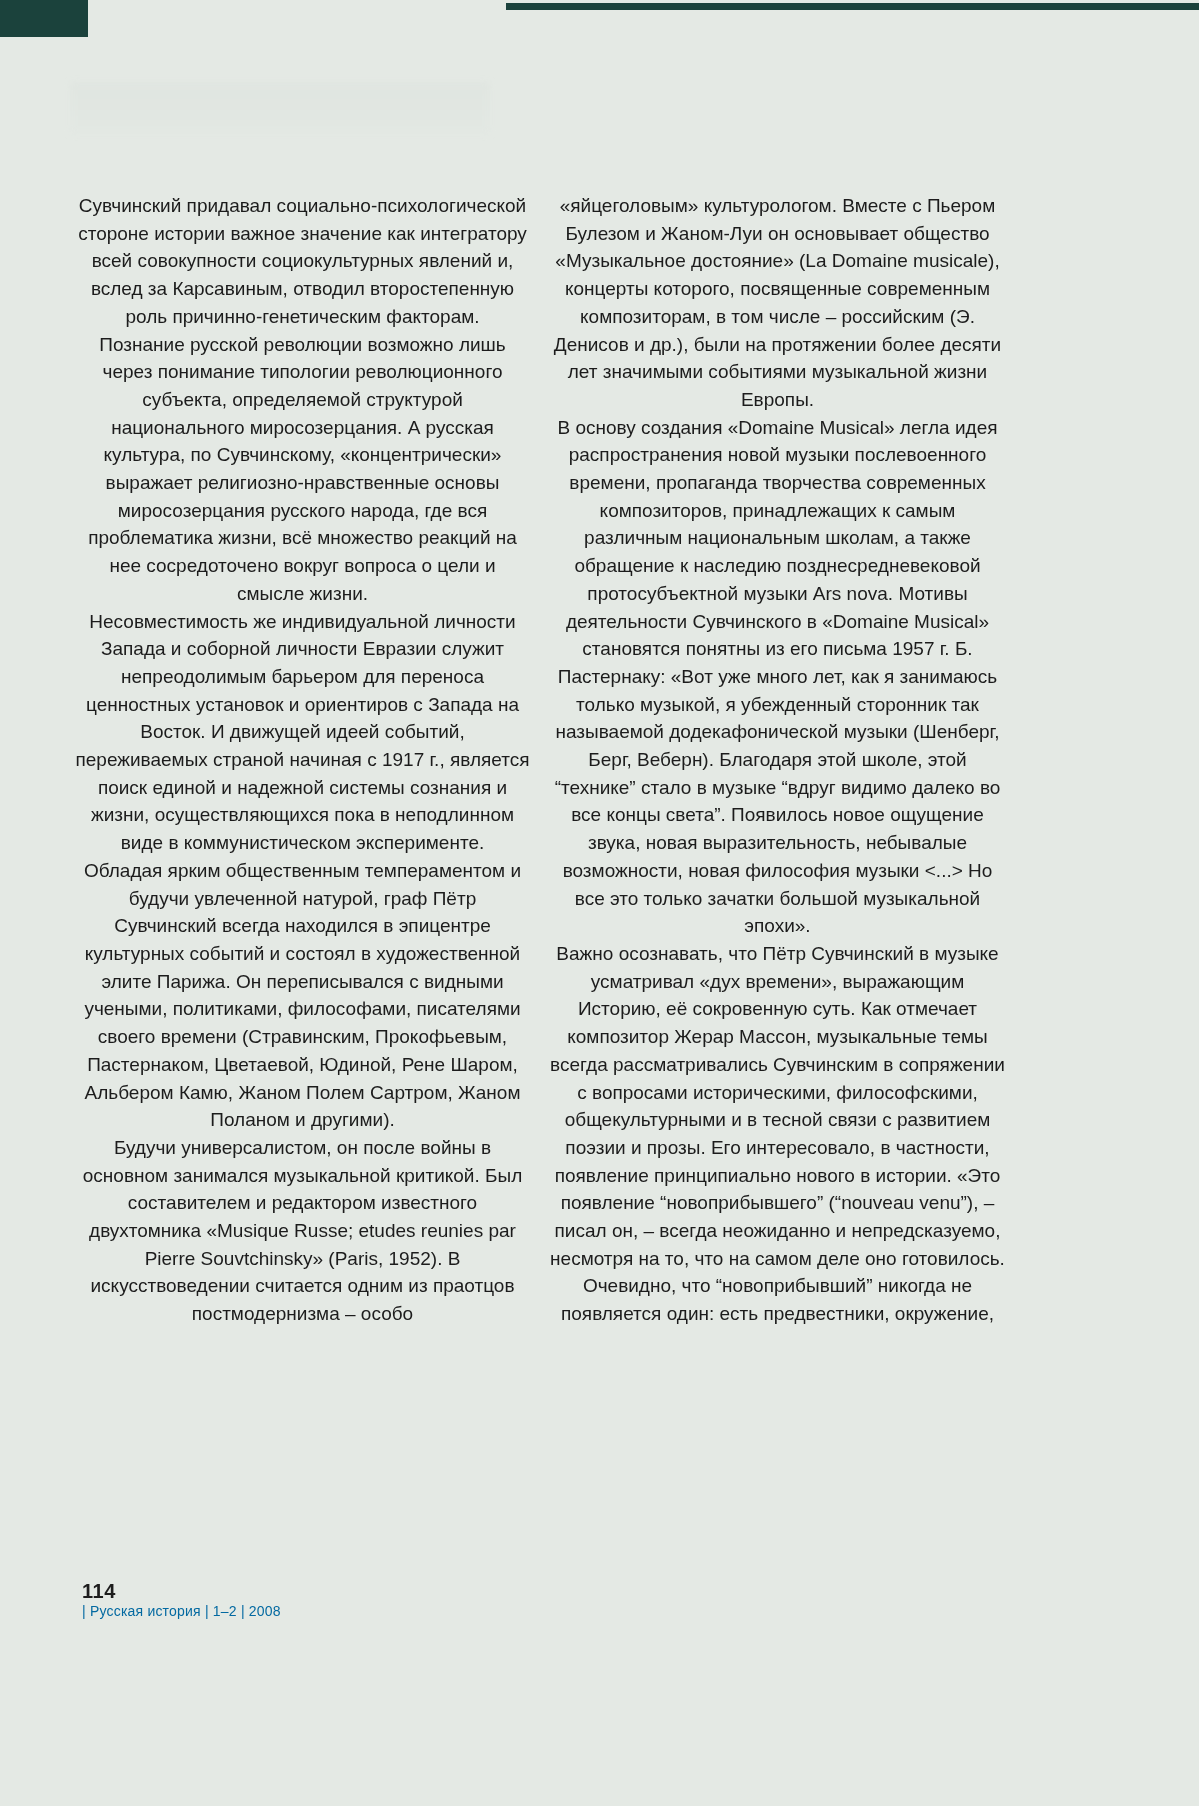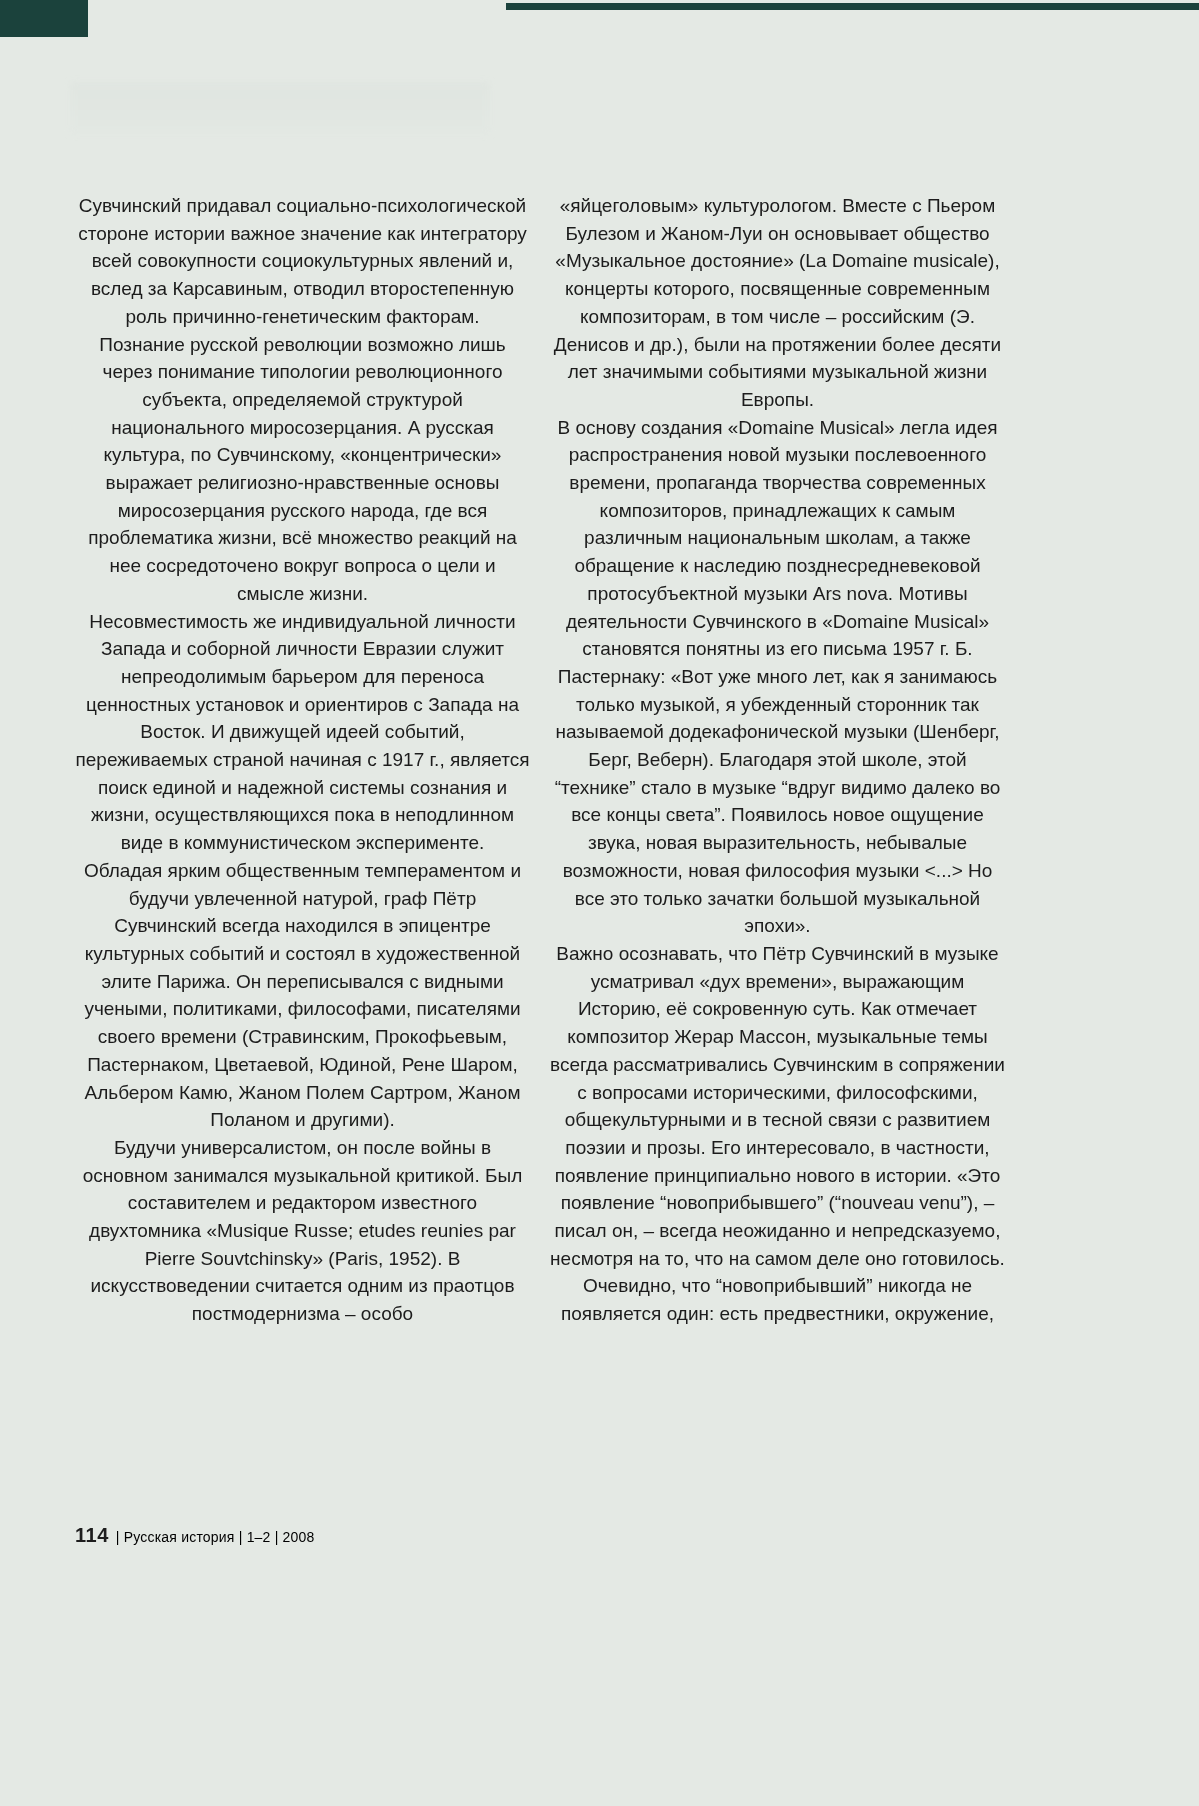--- a/index.html
+++ b/index.html
@@ -51,36 +51,37 @@
     width: 455px;
     font-size: 19px;
     line-height: 27.7px;
     color: #1c1c1c;
     text-align: left;
   }
   .column p { margin: 0; }
   .footer {
     position: absolute;
     left: 75px;
-    top: 1524px;
+    top: 1580px;
     display: flex;
     align-items: baseline;
     color: #1d1d1d;
     white-space: nowrap;
+    flex-direction: column;
   }
   .footer .page-num {
     font-weight: bold;
     font-size: 20px;
     letter-spacing: 0.5px;
   }
   .footer .footer-info {
     font-size: 14px;
     margin-left: 7px;
     letter-spacing: 0.2px;
-    color: #000000;
+    color: #0369a1;
   }
 </style>
 </head>
 <body>
 
 <div class="page">
 
   <div class="corner-block"></div>
   <div class="top-rule"></div>
   <div class="ghost-smudge"></div>

